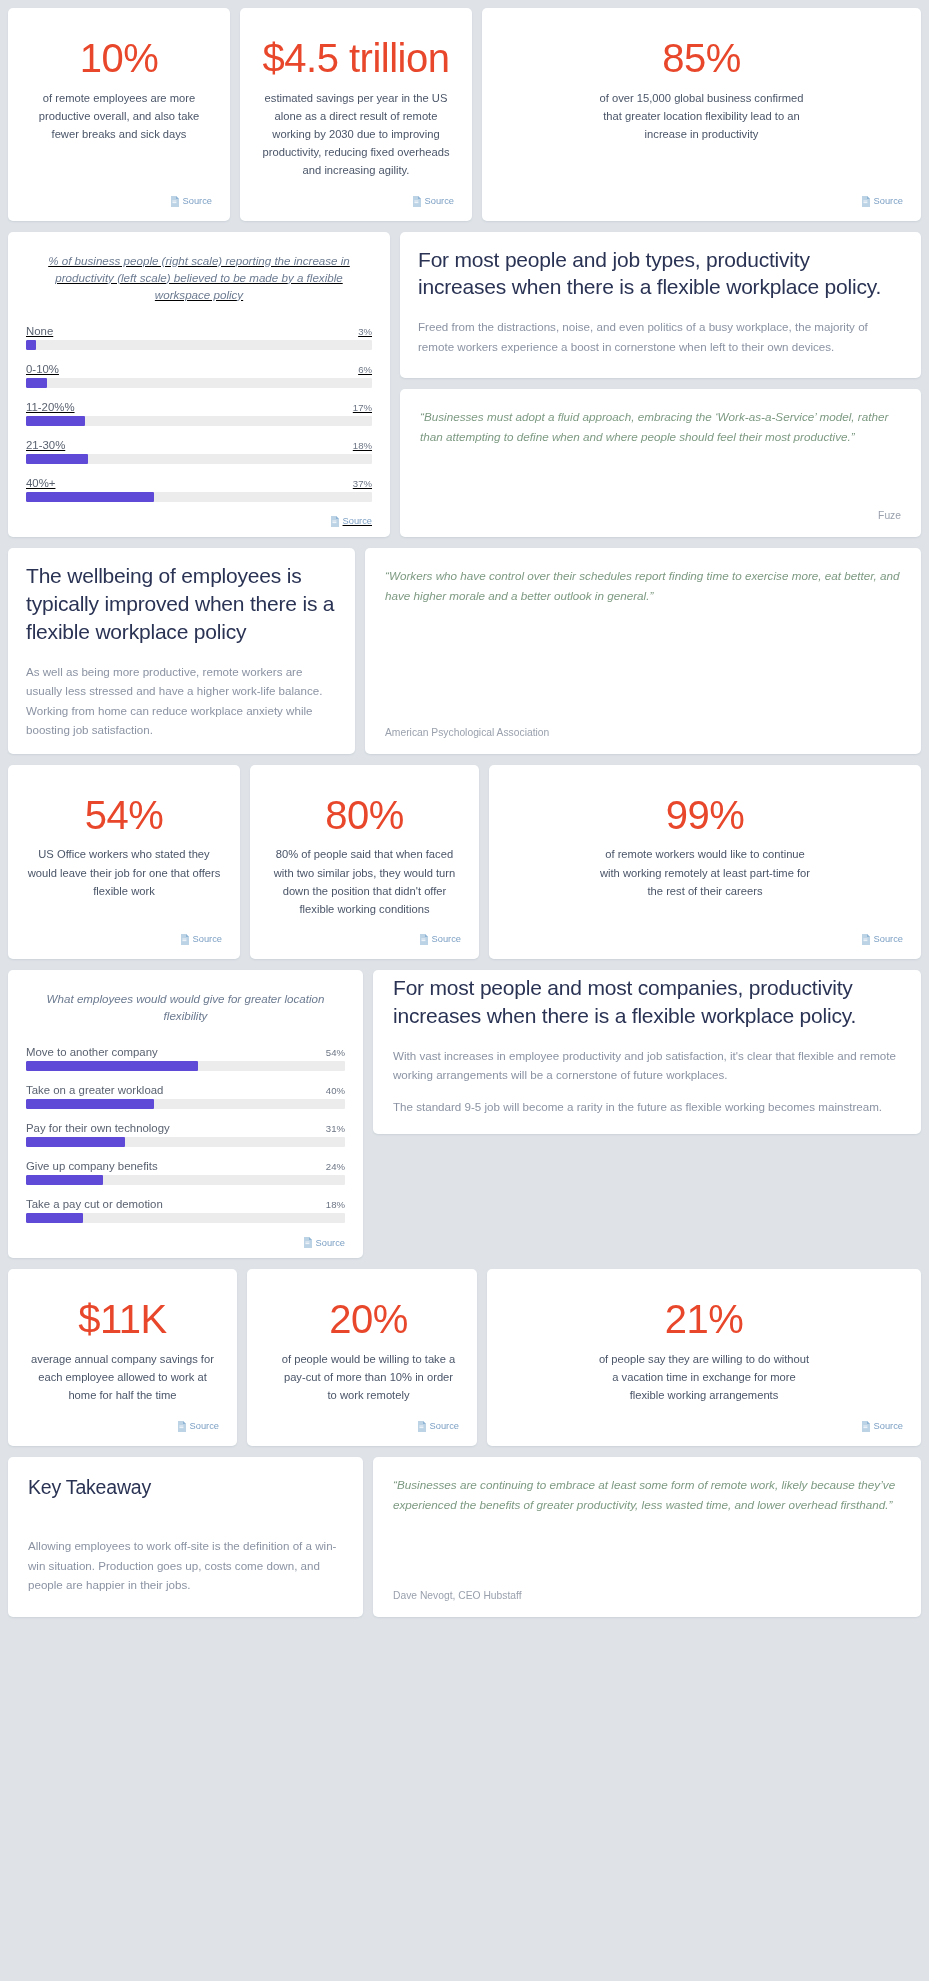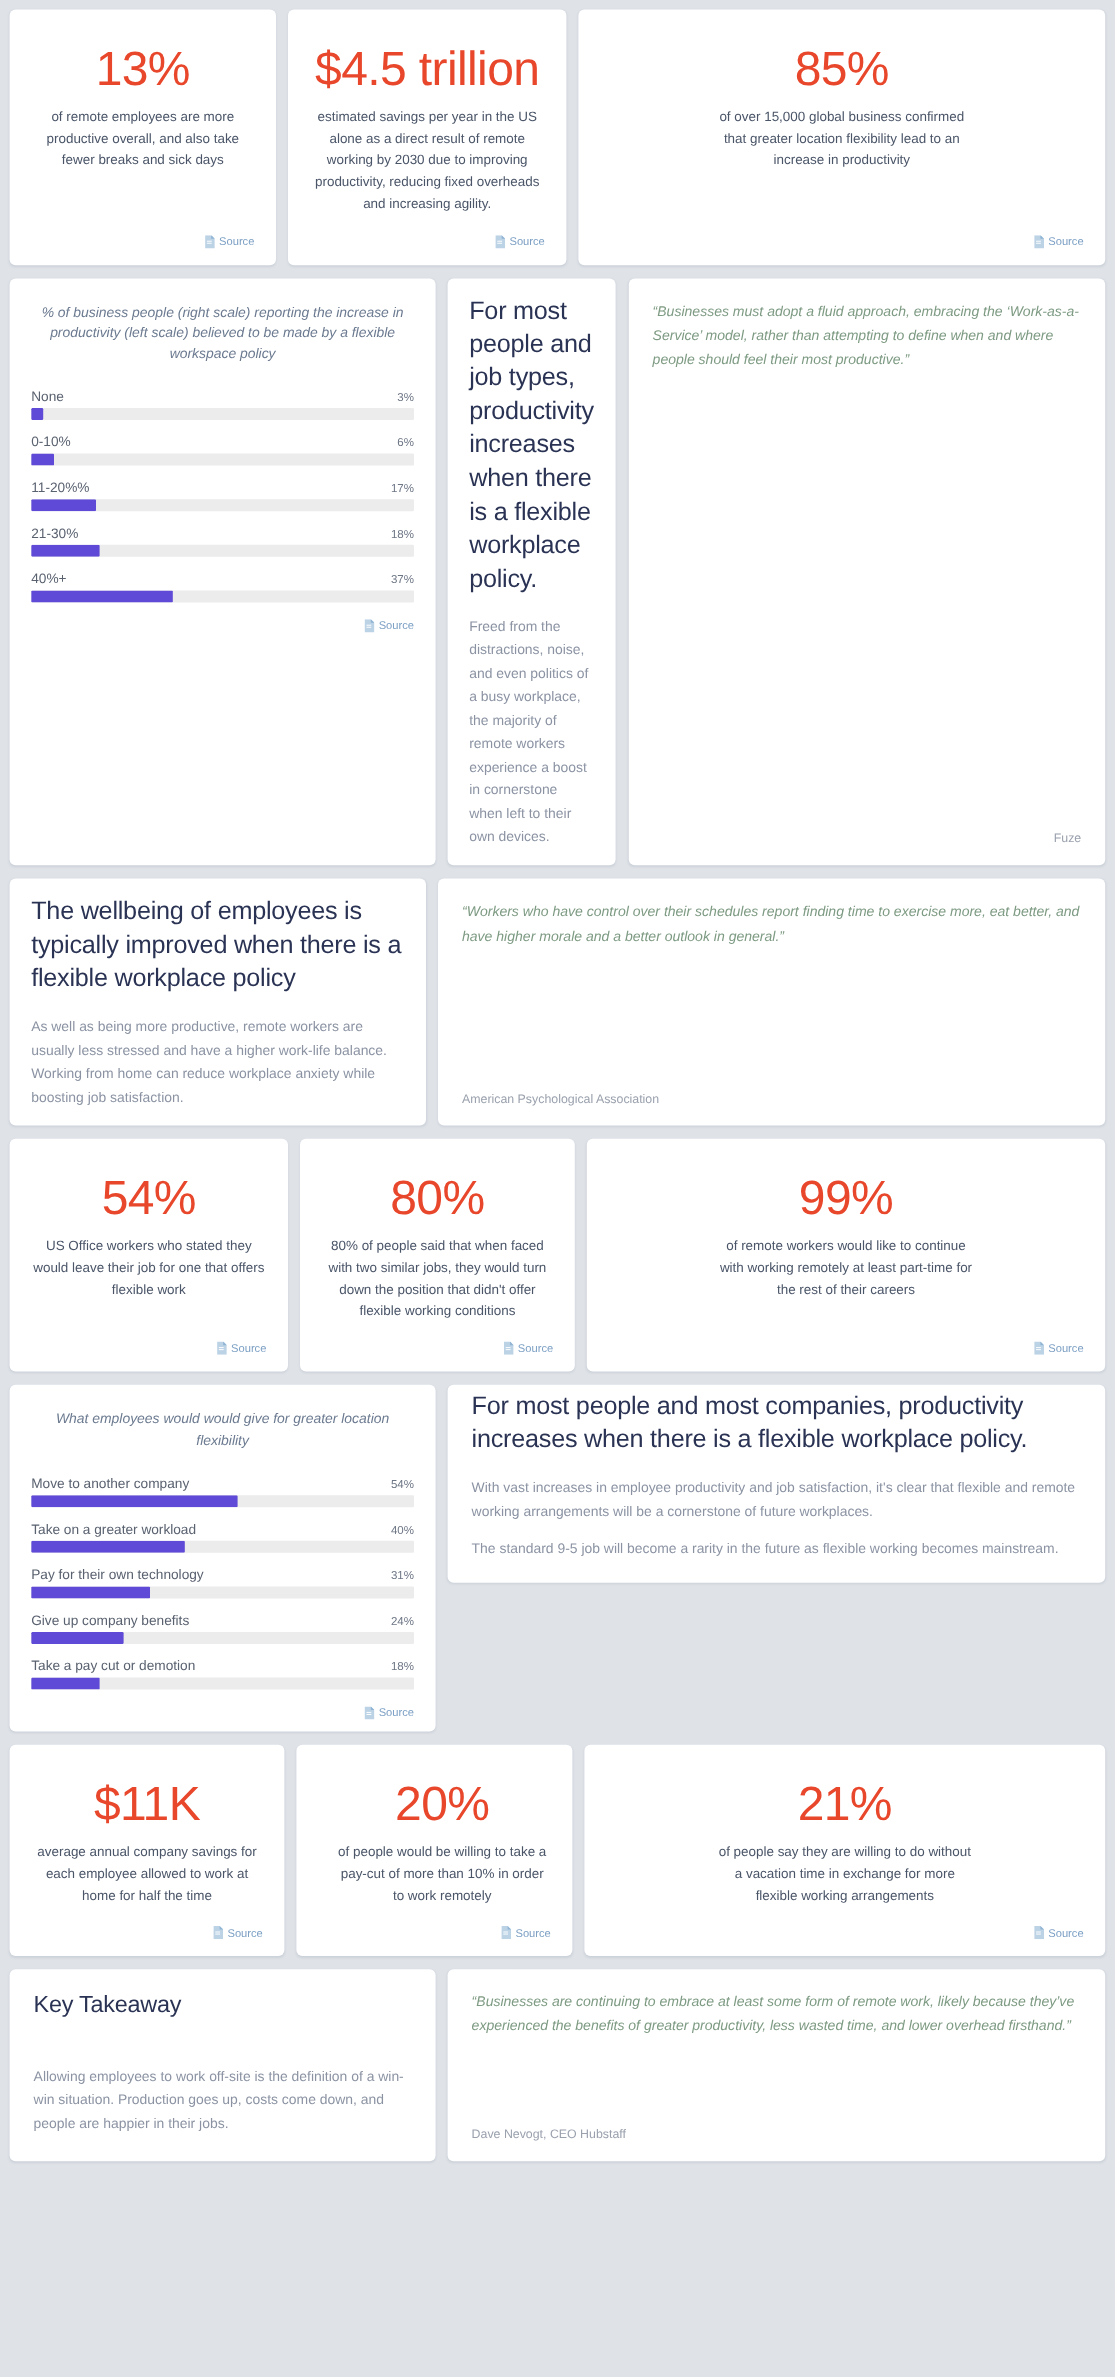--- a/index.html
+++ b/index.html
@@ -131,42 +131,42 @@
     font-size: 10.3px;
     margin-top: auto;
     padding-top: 26px;
   }
   .quote-author.right { text-align: right; }
 
   
   .w-13   { width: 222px; }
   .w-45   { width: 232px; }
   .w-85   { width: 237px; }
-  .w-chart{ width: 355px; }
+  .w-chart{ width: 382px; text-decoration: underline; }
   .w-txt  { width: 346px; }
   .w-half { width: 347px; }
   .w-54   { width: 232px; }
   .w-80   { width: 229px; }
   .w-99   { width: 228px; }
   .w-chart2 { width: 355px; }
   .w-txt2 { width: 355px; }
   .w-11k  { width: 229px; }
   .w-20   { width: 230px; padding-left: 31px; }
   .w-21   { width: 230px; }
   .w-key  { width: 355px; }
 
   .grow { flex: 1; }
 </style>
 </head>
 <body>
 
 <div class="row">
 
   <div class="card stat w-13">
-    <div class="big">13%</div>
+    <div class="big">10%</div>
     <div class="desc">of remote employees are more productive overall, and also take fewer breaks and sick days</div>
     <div class="src-wrap">
       <a class="source" href="#">
         <span>
           <svg width="9" height="11" viewBox="0 0 9 11">
               <path d="M1 0h5l3 3v8H1z" fill="#bcd3e6"></path>
               <path d="M6 0l3 3H6z" fill="#8fb4d4"></path>
               <rect x="2.4" y="4.6" width="4" height="0.8" fill="#fff"></rect>
               <rect x="2.4" y="6.3" width="4" height="0.8" fill="#fff"></rect>
             </svg>
@@ -280,21 +280,21 @@
               <path d="M6 0l3 3H6z" fill="#8fb4d4"></path>
               <rect x="2.4" y="4.6" width="4" height="0.8" fill="#fff"></rect>
               <rect x="2.4" y="6.3" width="4" height="0.8" fill="#fff"></rect>
             </svg>
         </span>
         <span>Source</span>
       </a>
     </div>
   </div>
 
-  <div style="display:flex;flex-direction:row;gap:11px;flex:1;">
+  <div style="display:flex;flex-direction:column;gap:11px;flex:1;">
     <div class="card w-txt grow" style="width:auto;">
       <div class="headline">For most people and job types, productivity increases when there is a flexible workplace policy.</div>
       <div class="body-p">Freed from the distractions, noise, and even politics of a busy workplace, the majority of remote workers experience a boost in cornerstone when left to their own devices.</div>
     </div>
     <div class="card quote-card" style="width:auto;min-height:148px;">
       <div class="quote-text">“Businesses must adopt a fluid approach, embracing the ‘Work-as-a-Service’ model, rather than attempting to define when and where people should feel their most productive.”</div>
       <div class="quote-author right">Fuze</div>
     </div>
   </div>
 

